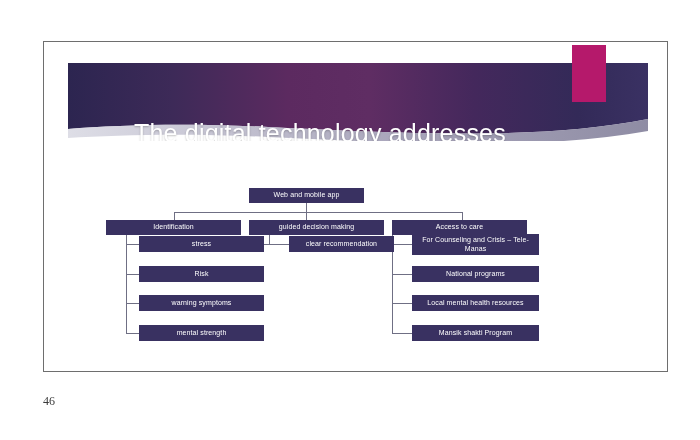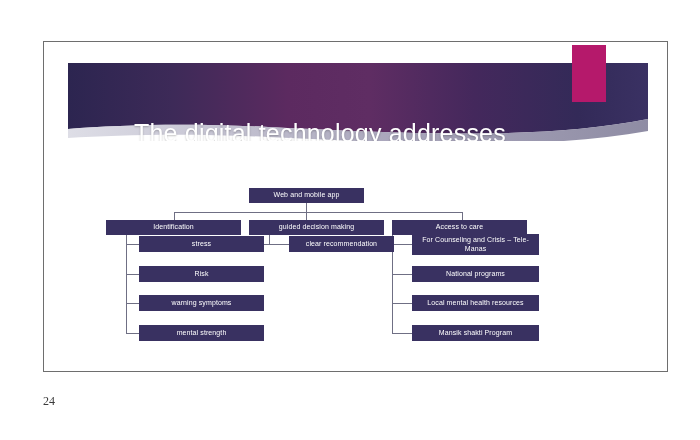--- a/index.html
+++ b/index.html
@@ -205,13 +205,13 @@
     <div class="node" style="left:368px; top:253px; width:127px; height:16px;">
       <span>Local mental health resources</span>
     </div>
     <div class="node" style="left:368px; top:283px; width:127px; height:16px;">
       <span>Mansik shakti Program</span>
     </div>
 
   </div>
 </div>
 
-<div id="page-number">24</div>
+<div id="page-number">46</div>
 
 </body></html>

